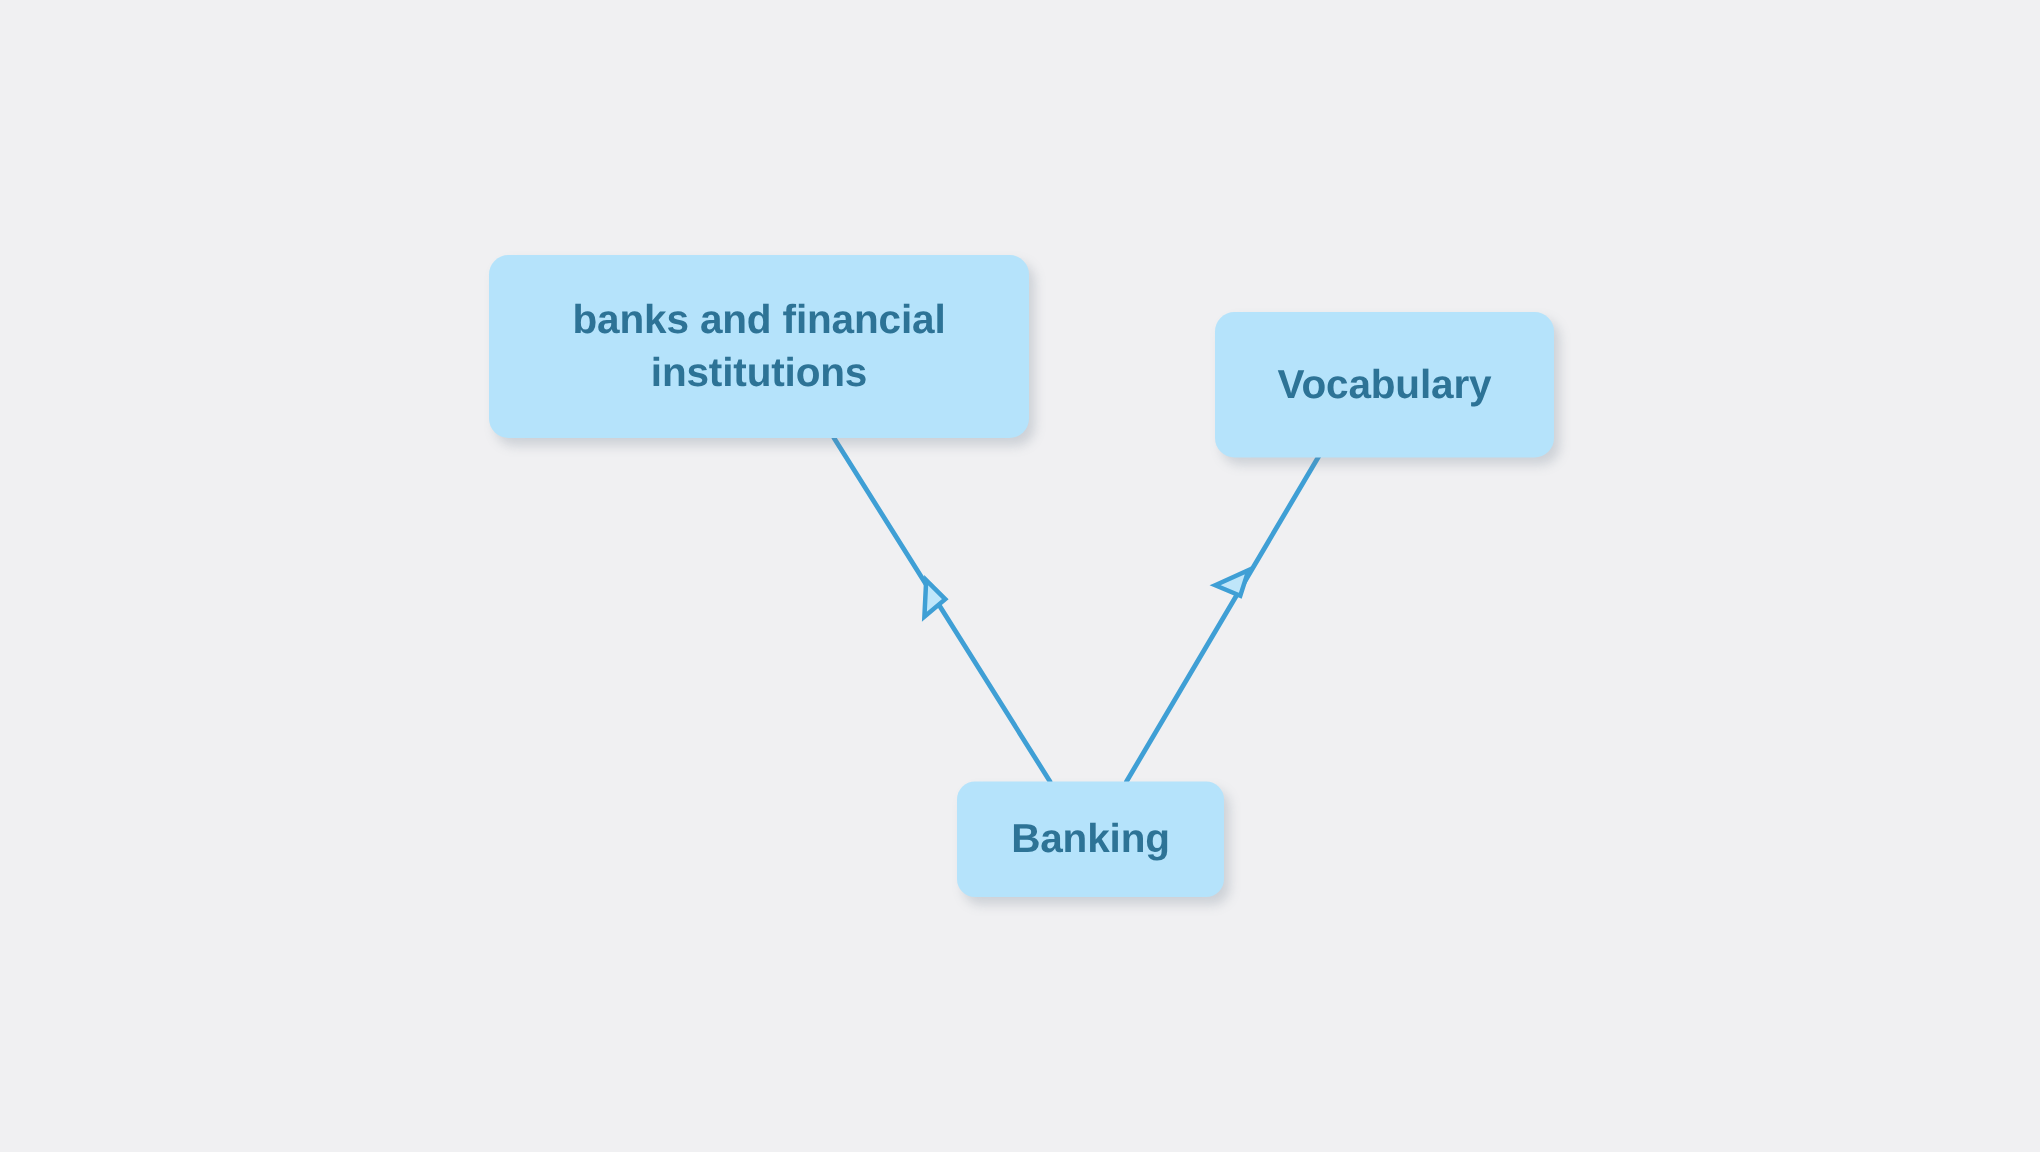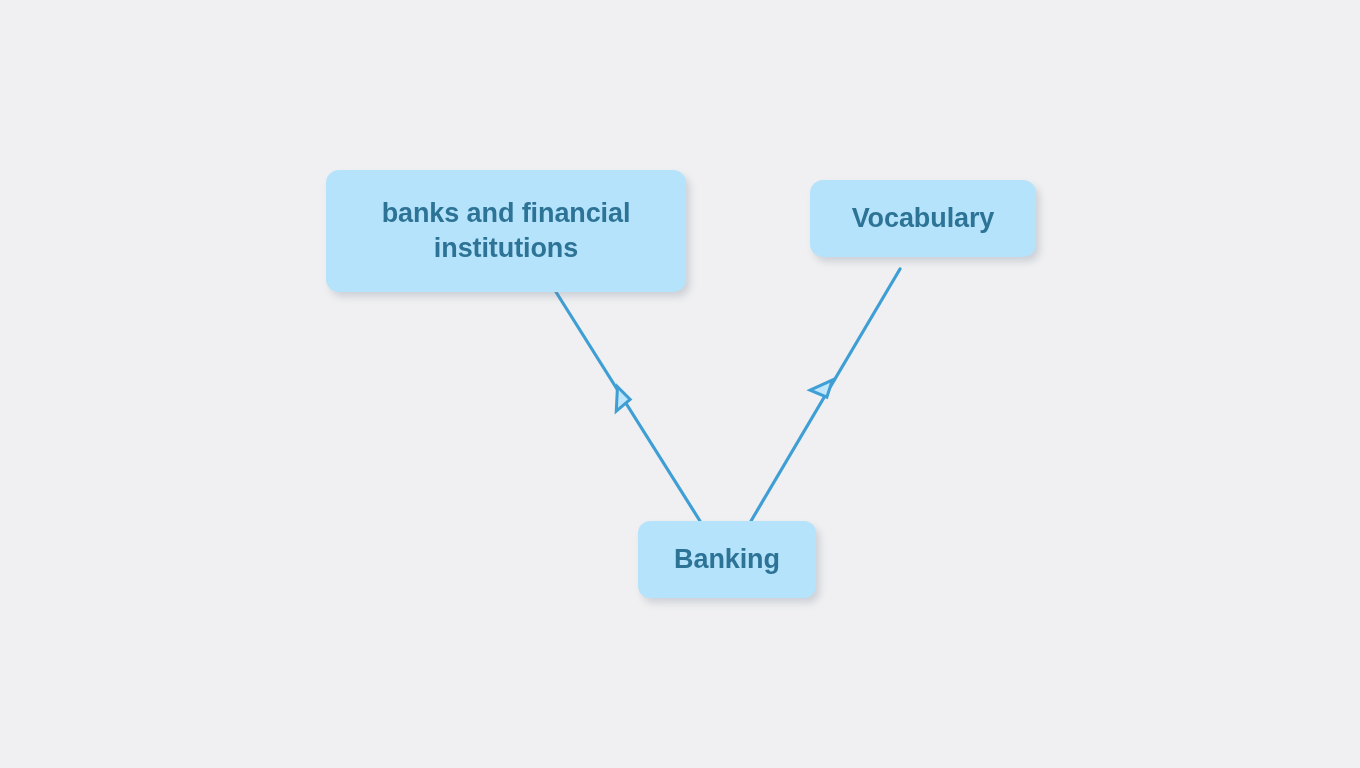--- a/index.html
+++ b/index.html
@@ -55,23 +55,23 @@
   }
   #node-banks-and-financial-institutions {
     left: 326px;
     top: 170px;
     width: 360px;
     height: 122px;
     align-items: center;
   }
   #node-vocabulary {
     left: 810px;
-    top: 180px;
+    top: 208px;
     width: 226px;
-    height: 77px;
+    height: 97px;
     border-radius: 13px;
   }
   #node-banking {
     left: 638px;
     top: 521px;
     width: 178px;
     height: 77px;
     border-radius: 12px;
   }
 </style>

